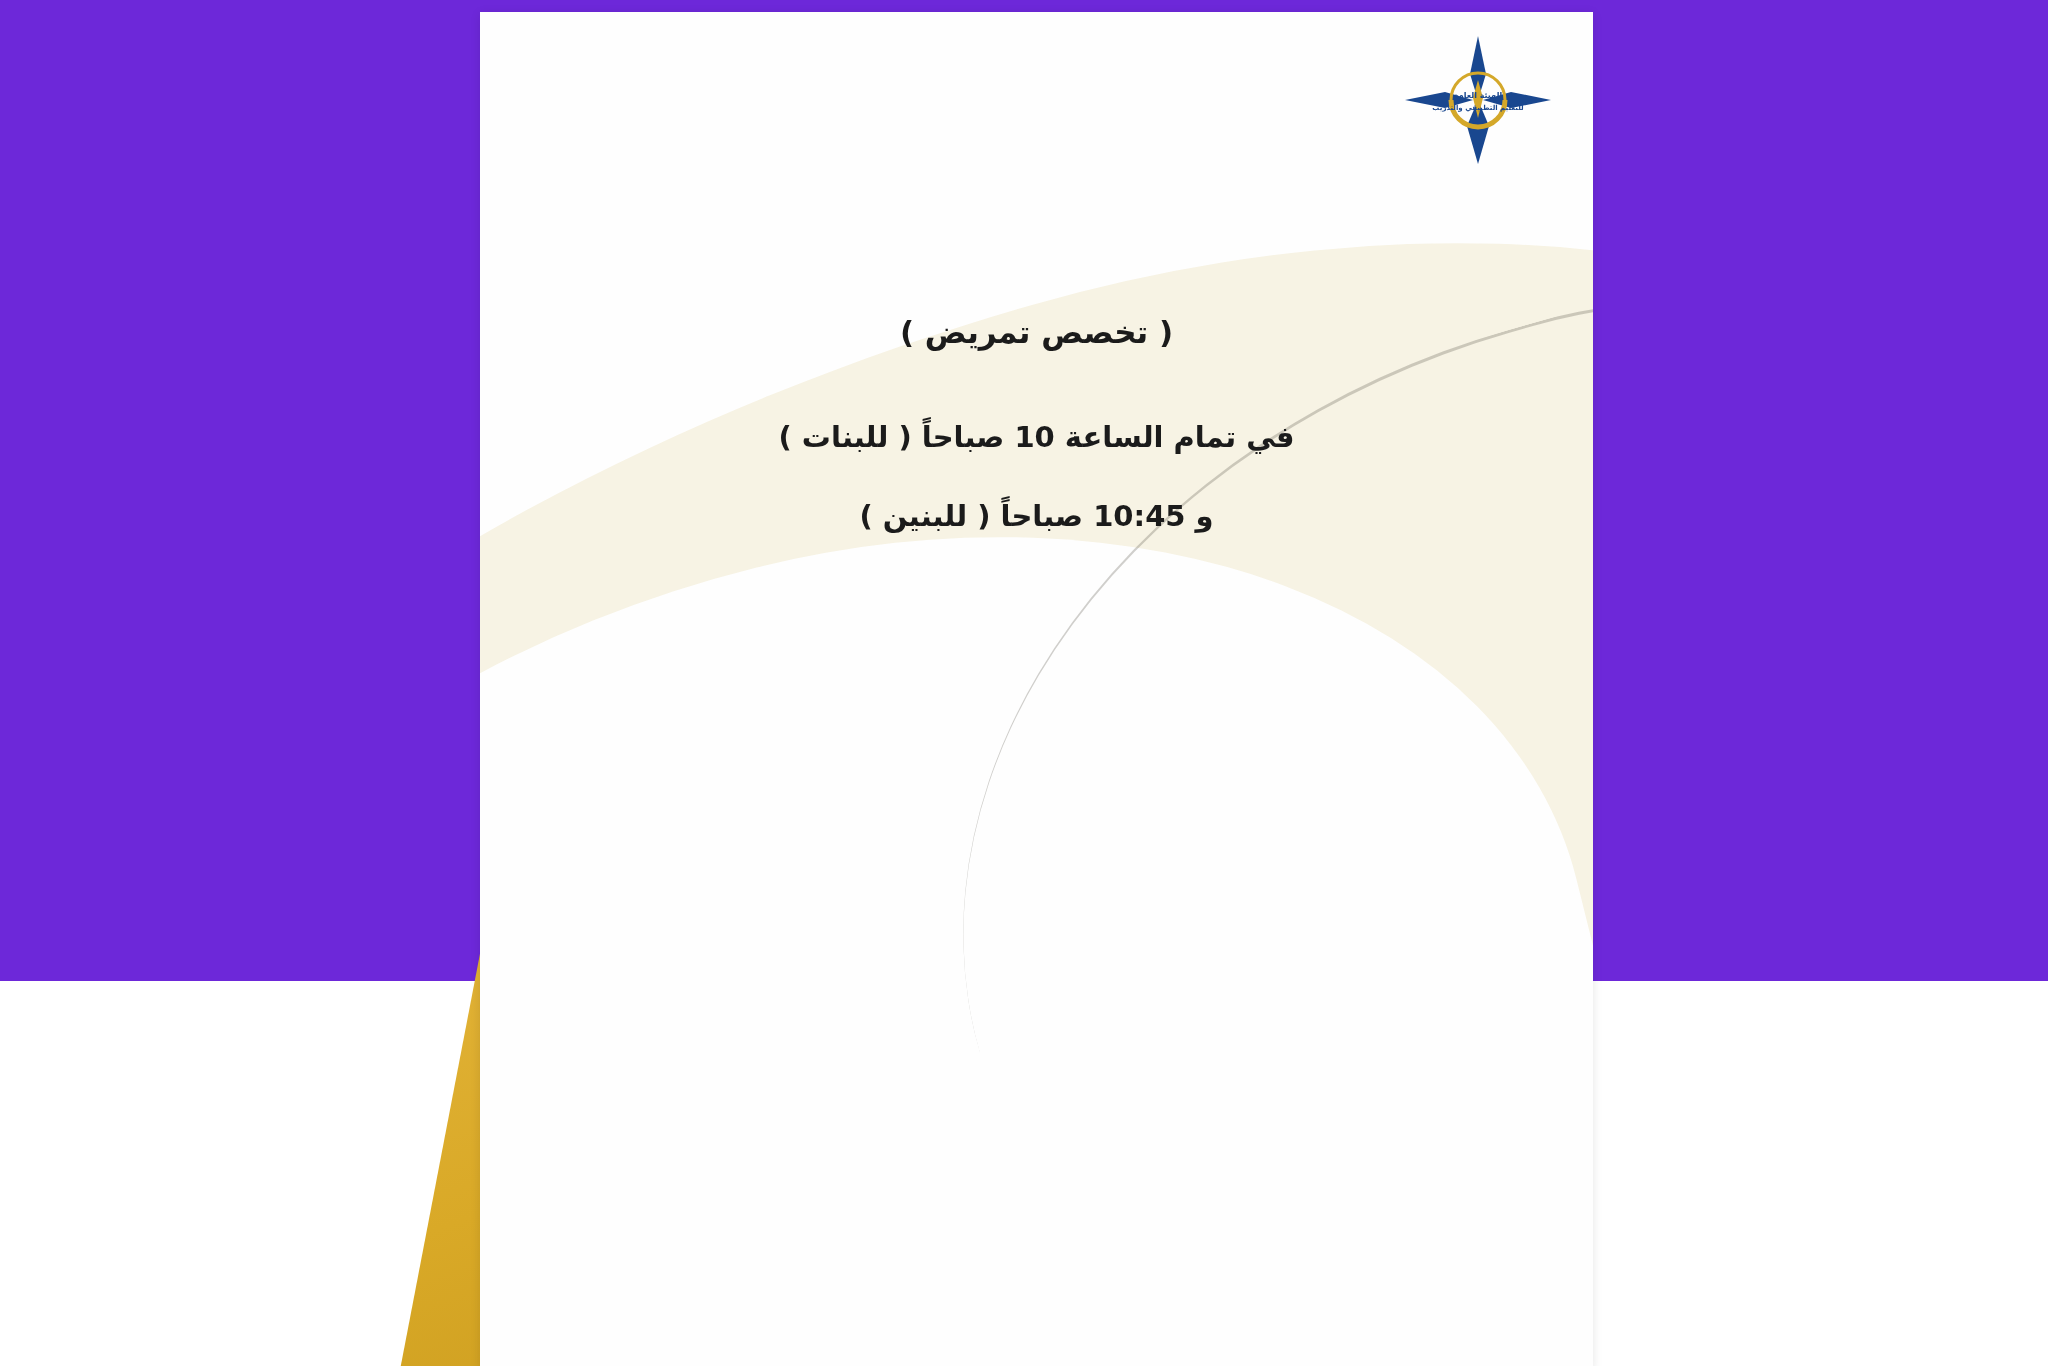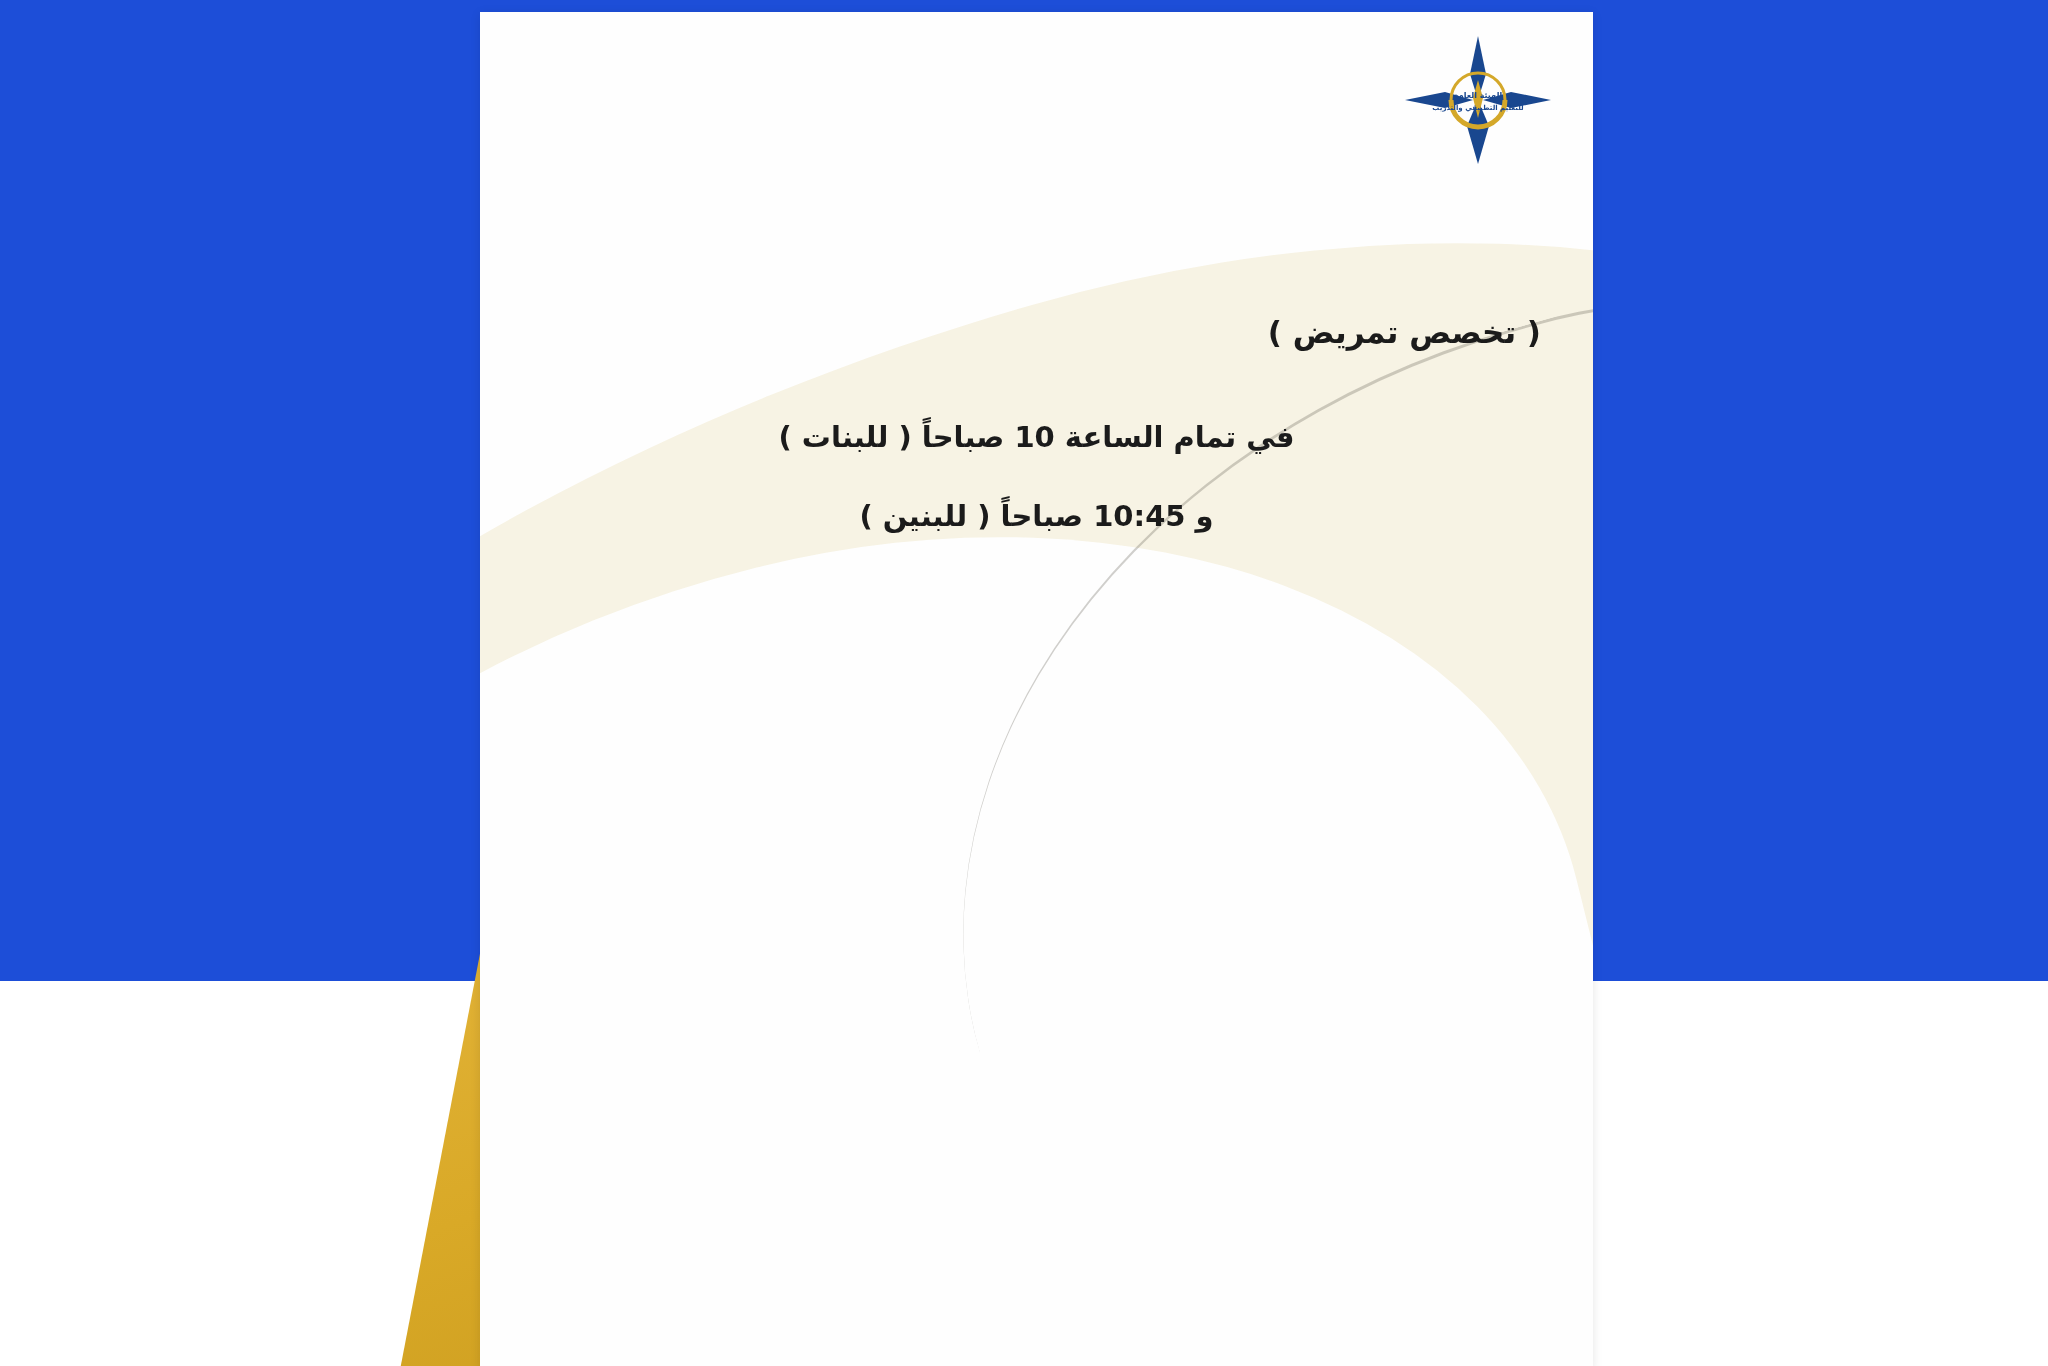--- a/index.html
+++ b/index.html
@@ -9,21 +9,21 @@
     width: 2048px;
     height: 1366px;
     overflow: hidden;
     font-family: "DejaVu Sans", "Liberation Sans", sans-serif;
   }
 
   .page-wrap {
     position: relative;
     width: 2048px;
     height: 981px;
-    background: #1d4ed8;
+    background: #6d28d9;
   }
 
   
   .sheet {
     position: absolute;
     left: 480px;
     top: 12px;
     width: 1113px;
     height: 1358px;
     background: #fefefe;
@@ -102,21 +102,21 @@
 
   .line {
     color: #1b1b1b;
     font-weight: bold;
     line-height: 1.35;
     margin: 0 0 56px 0;
     letter-spacing: 0;
   }
 
   .line-1 { font-size: 30px; margin-bottom: 62px; }
-  .line-2 { font-size: 31px; margin-bottom: 64px; letter-spacing: 2px; text-align: right; }
+  .line-2 { font-size: 31px; margin-bottom: 64px; letter-spacing: 2px; }
   .line-3 { font-size: 30px; margin-bottom: 62px; }
   .line-4 { font-size: 29px; margin-bottom: 40px; }
   .line-5 { font-size: 29px; margin-bottom: 66px; }
   .line-6 { font-size: 27px; margin-bottom: 0; }
 </style>
 </head>
 <body>
 
 <div class="page-wrap">
 

